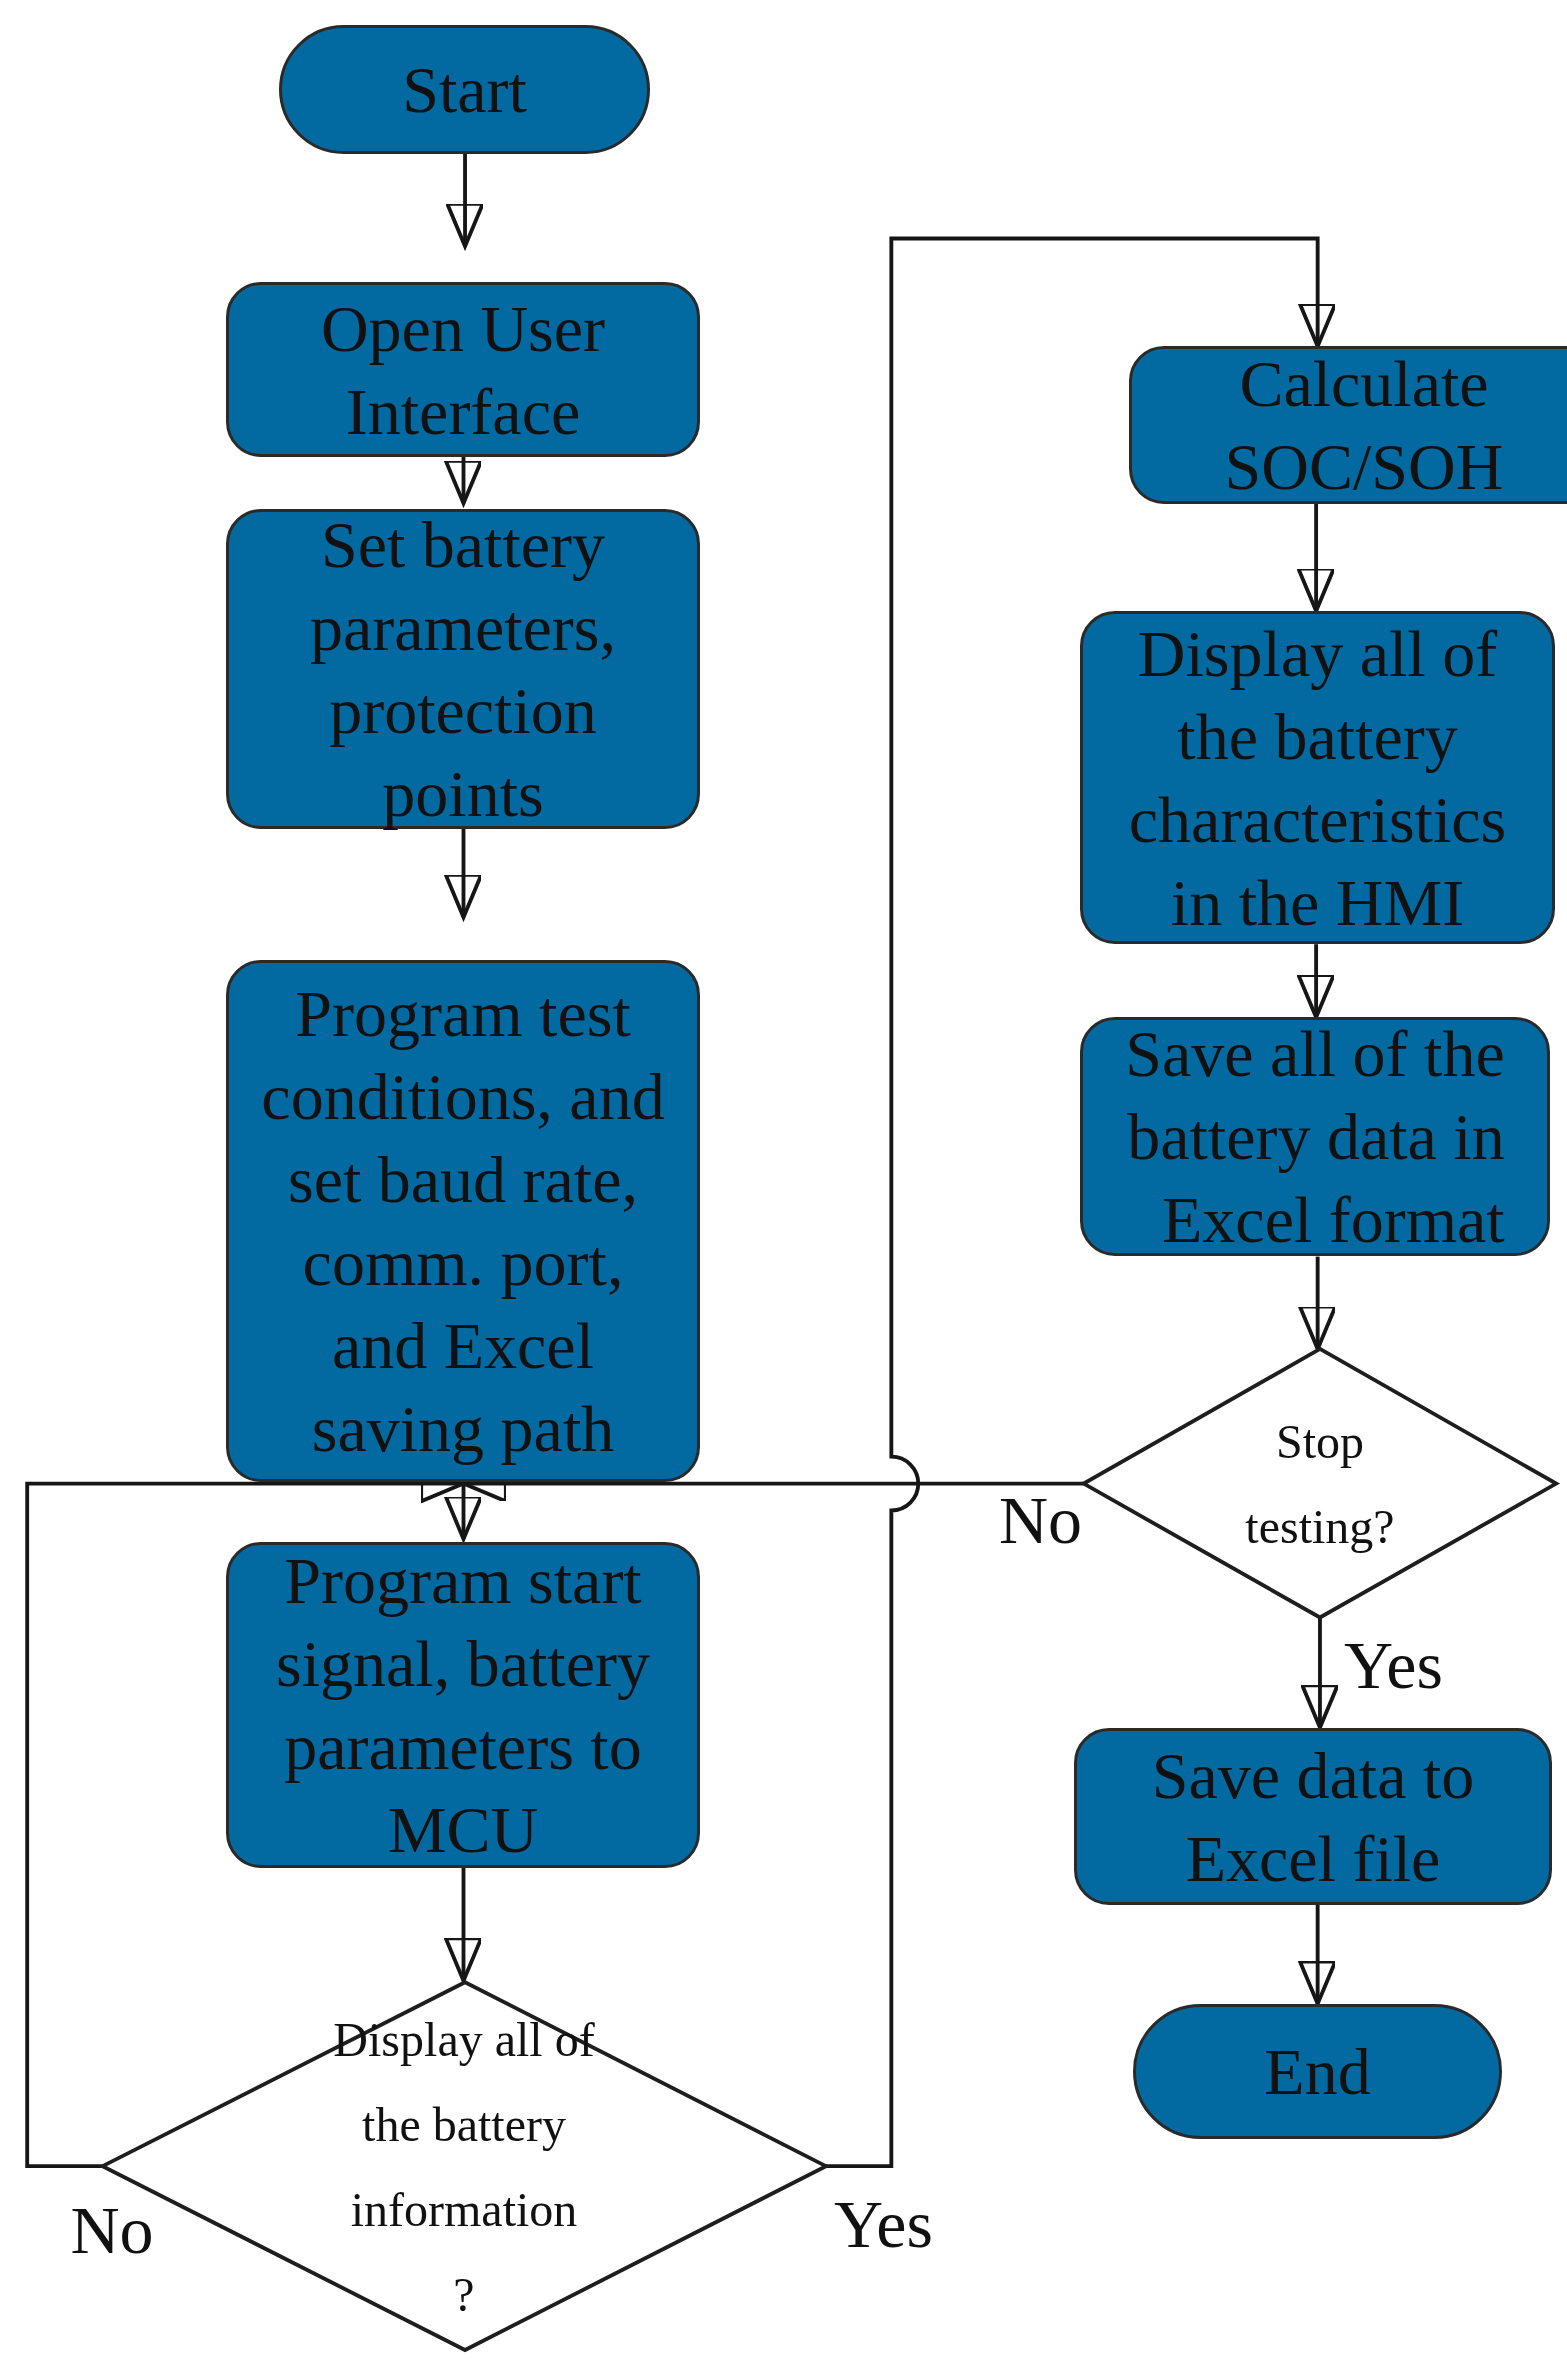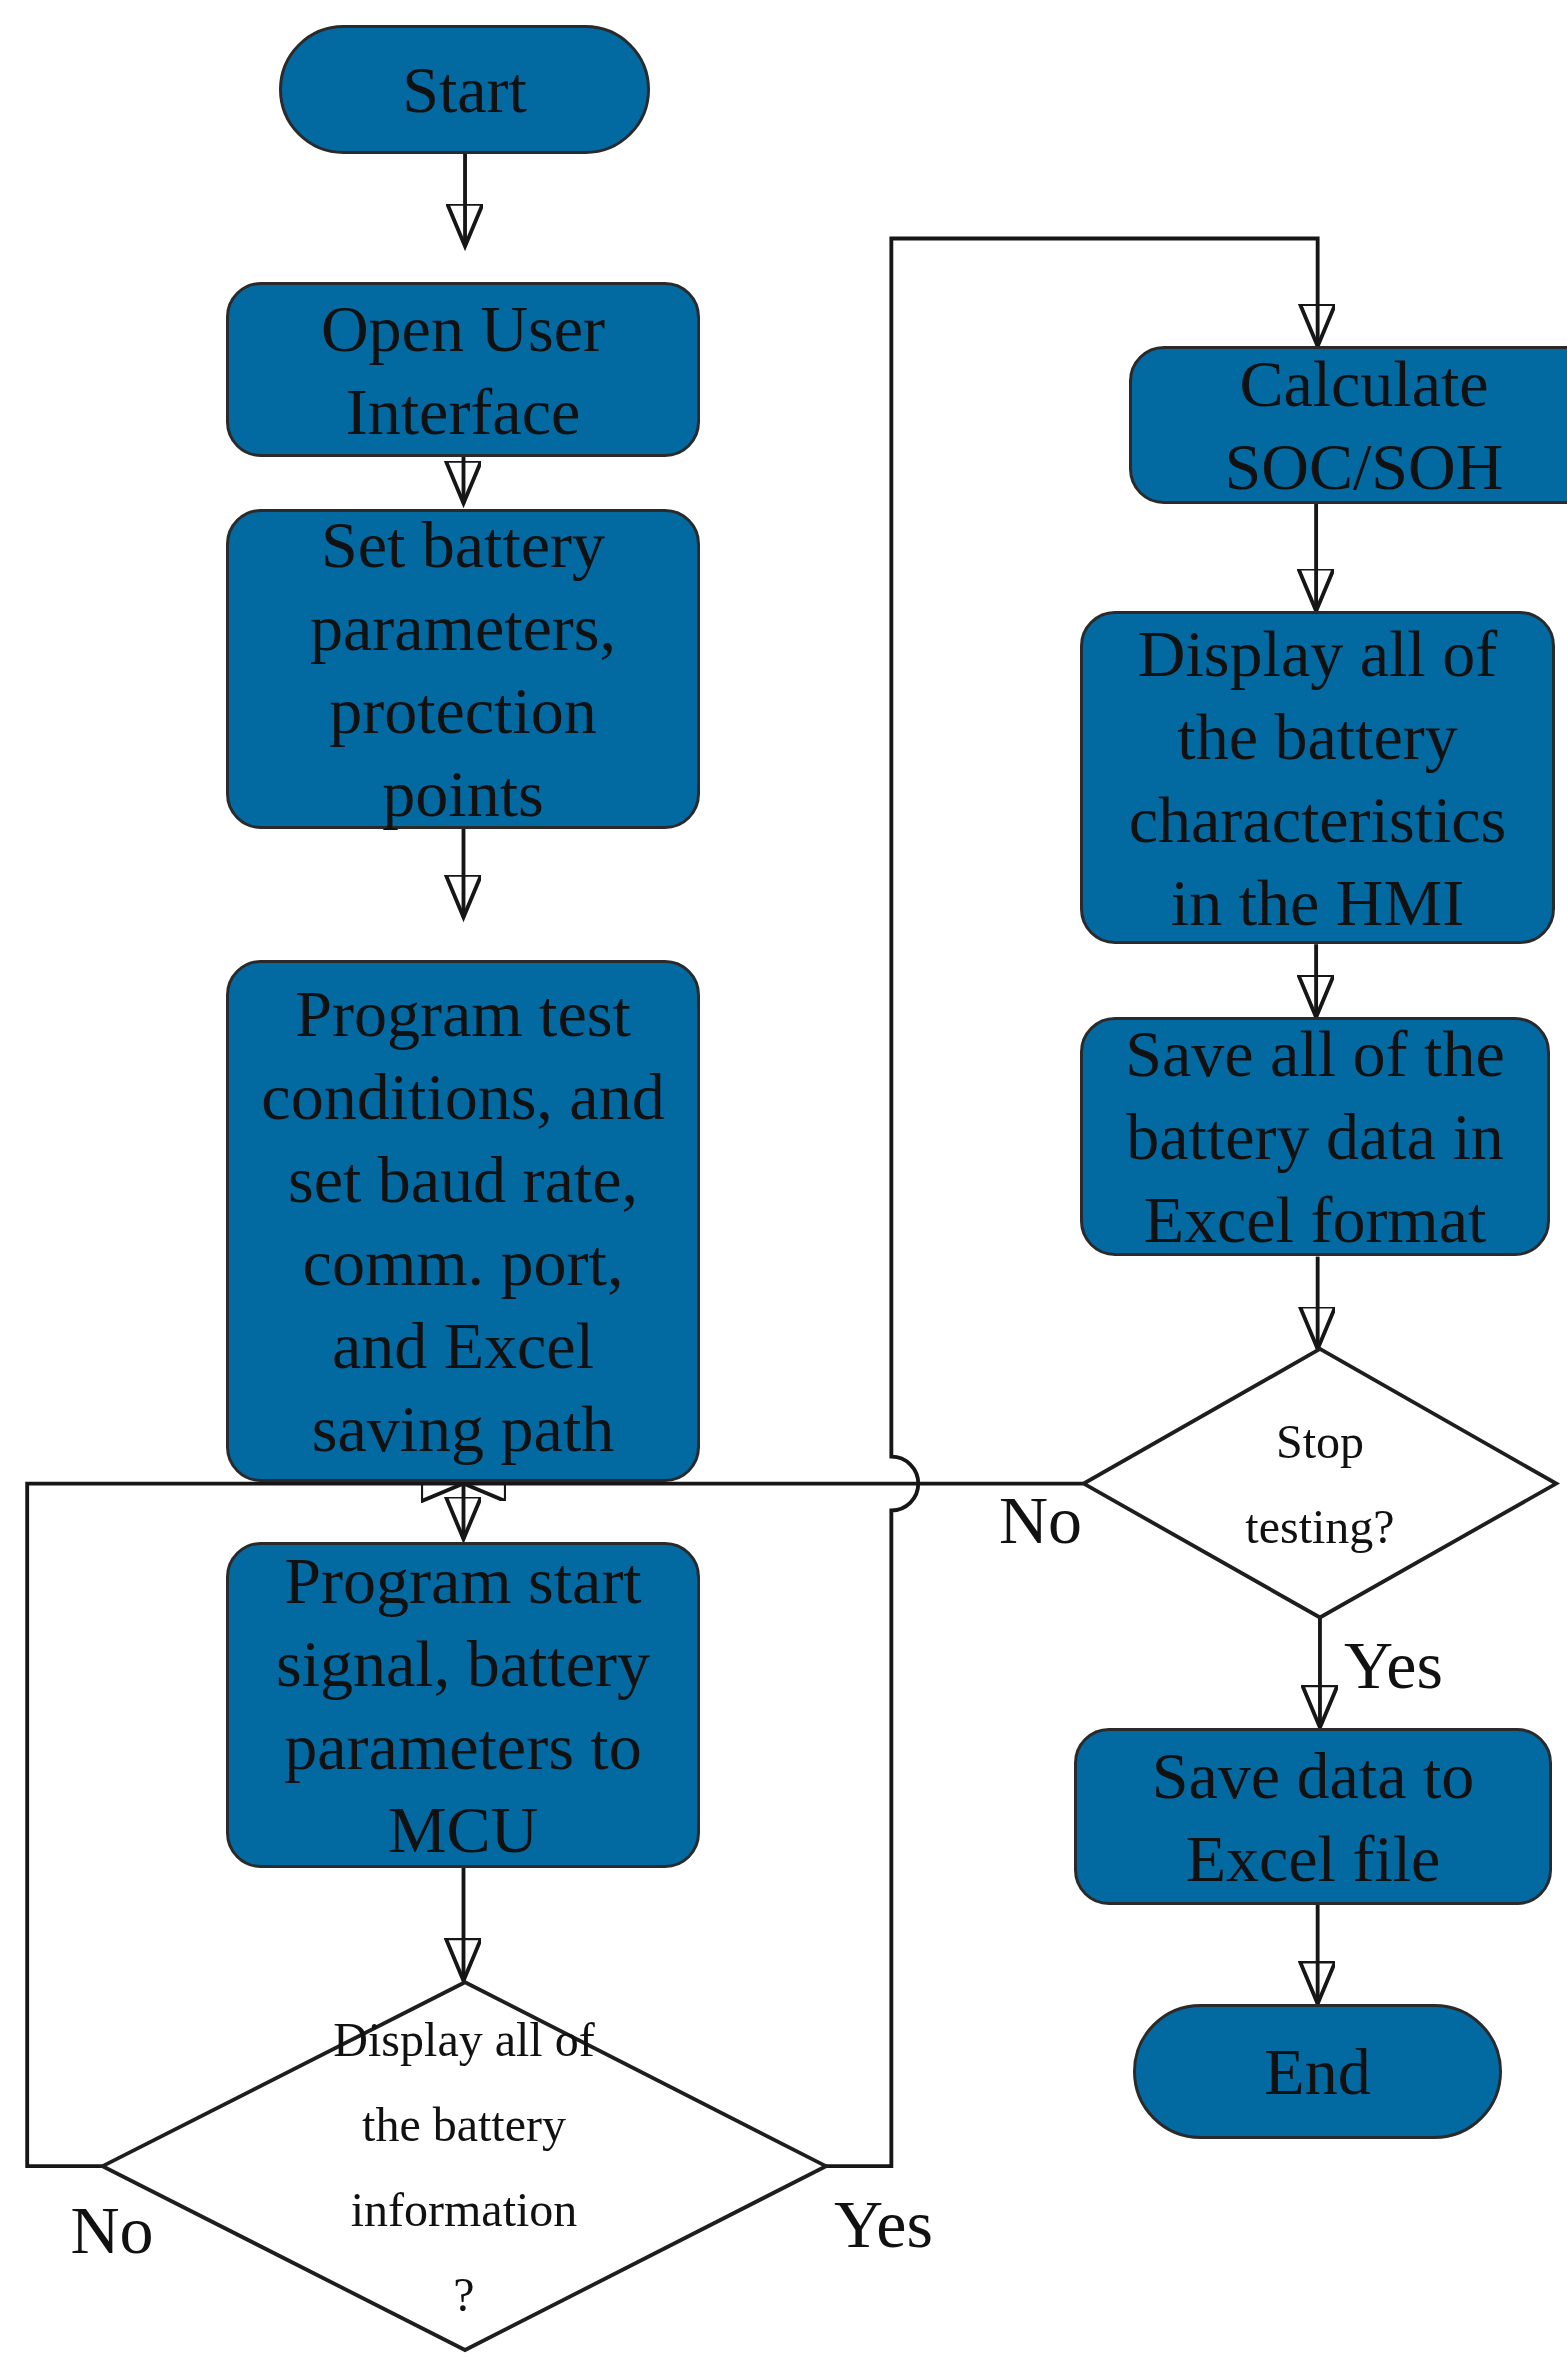--- a/index.html
+++ b/index.html
@@ -104,21 +104,21 @@
 ?</div>
 
   <div class="node" style="left:1081px;top:346px;width:470px;height:158px;margin-left:48px;">Calculate
 SOC/SOH</div>
 
   <div class="node" style="left:1080px;top:611px;width:475px;height:333px;">Display all of
 the battery
 characteristics
 in the HMI</div>
 
-  <div class="node" style="left:1080px;top:1017px;width:470px;height:239px;">Save all of the
+  <div class="node" style="left:1080px;top:1017px;width:470px;height:239px;text-align:right;">Save all of the
 battery data in
 Excel format</div>
 
   <div class="dtext" style="left:1120px;top:1397px;width:400px;height:174px;">Stop
 testing?</div>
 
   <div class="node" style="left:1074px;top:1728px;width:478px;height:177px;">Save data to
 Excel file</div>
 
   <div class="node terminator" style="left:1133px;top:2004px;width:369px;height:135px;">End</div>

